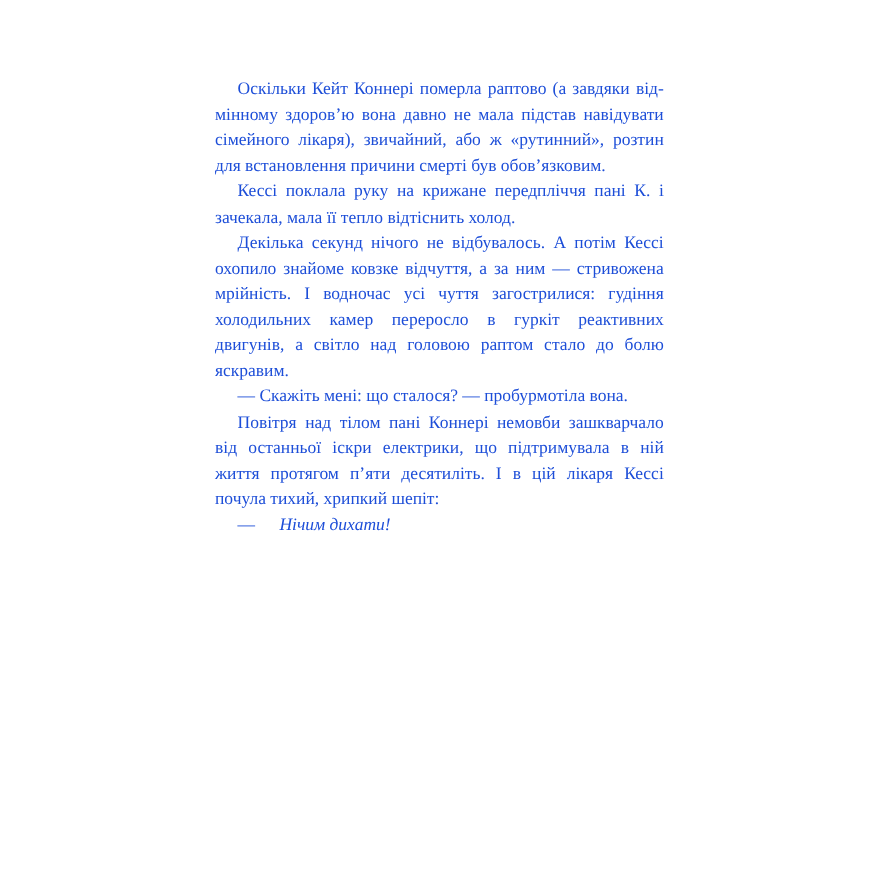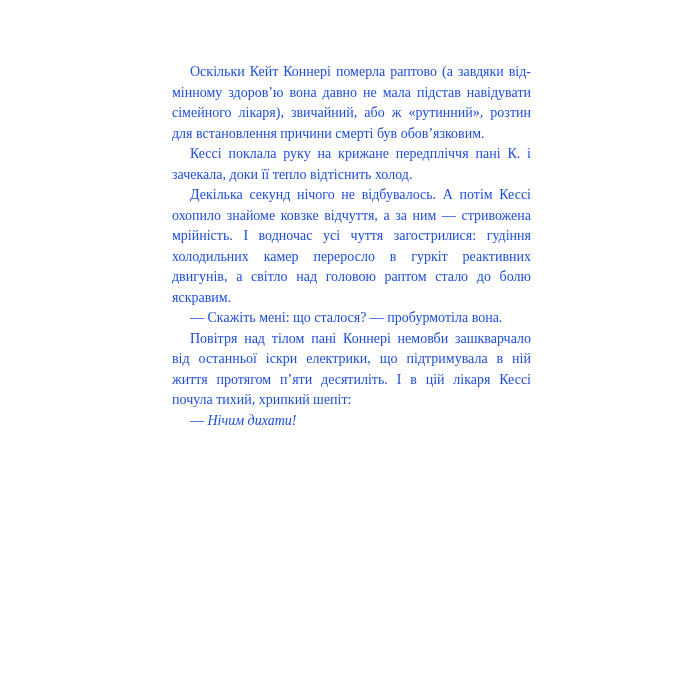--- a/index.html
+++ b/index.html
@@ -25,25 +25,26 @@
     }
     .para {
       margin: 0;
       text-indent: 18px;
       text-align: justify;
       text-align-last: left;
       hyphens: manual;
     }
     .italic {
       font-style: italic;
+      margin-left: 16px;
     }
   </style>
 </head>
 <body>
 
 <div class="page">
   <p class="para">Оскільки Кейт Коннері померла раптово (а завдяки від­мінному здоров’ю вона давно не мала підстав навідувати сі­мейного лікаря), звичайний, або ж «рутинний», розтин для встановлення причини смерті був обов’язковим.</p>
-  <p class="para">Кессі поклала руку на крижане передпліччя пані К. і заче­кала, доки її тепло відтіснить холод.</p>
+  <p class="para">Кессі поклала руку на крижане передпліччя пані К. і заче­кала, мала її тепло відтіснить холод.</p>
   <p class="para">Декілька секунд нічого не відбувалось. А потім Кессі охо­пило знайоме ковзке відчуття, а за ним — стривожена мрій­ність. І водночас усі чуття загострилися: гудіння холодильних камер переросло в гуркіт реактивних двигунів, а світло над головою раптом стало до болю яскравим.</p>
   <p class="para">— Скажіть мені: що сталося? — пробурмотіла вона.</p>
   <p class="para">Повітря над тілом пані Коннері немовби зашкварчало від останньої іскри електрики, що підтримувала в ній життя протягом п’яти десятиліть. І в цій лікаря Кессі почула тихий, хрипкий шепіт:</p>
   <p class="para"><span>— </span><span class="italic">Нічим дихати!</span></p>
 </div>
 
 </body></html>

